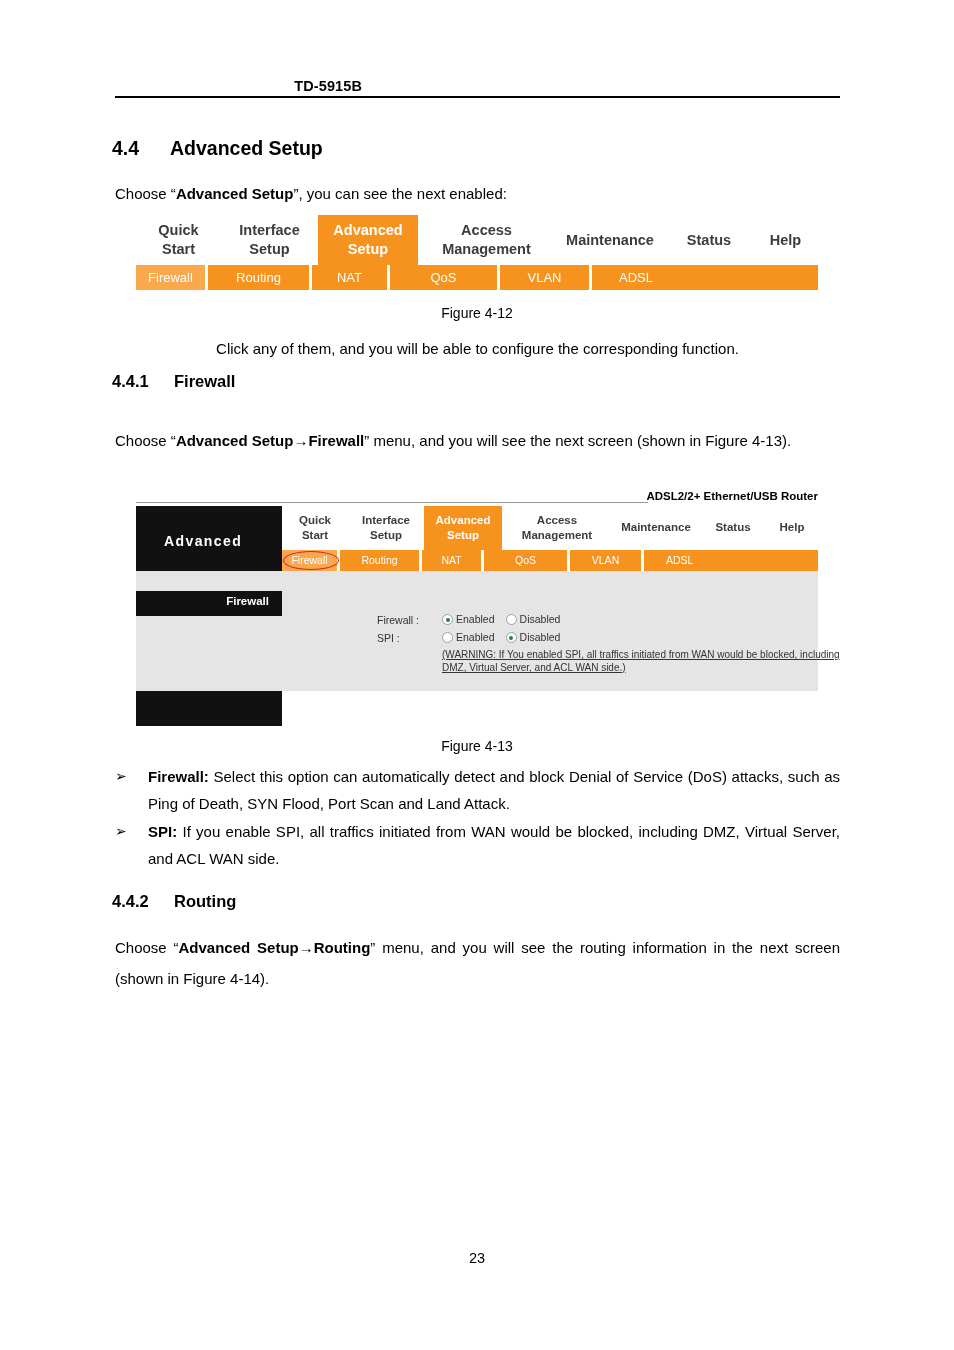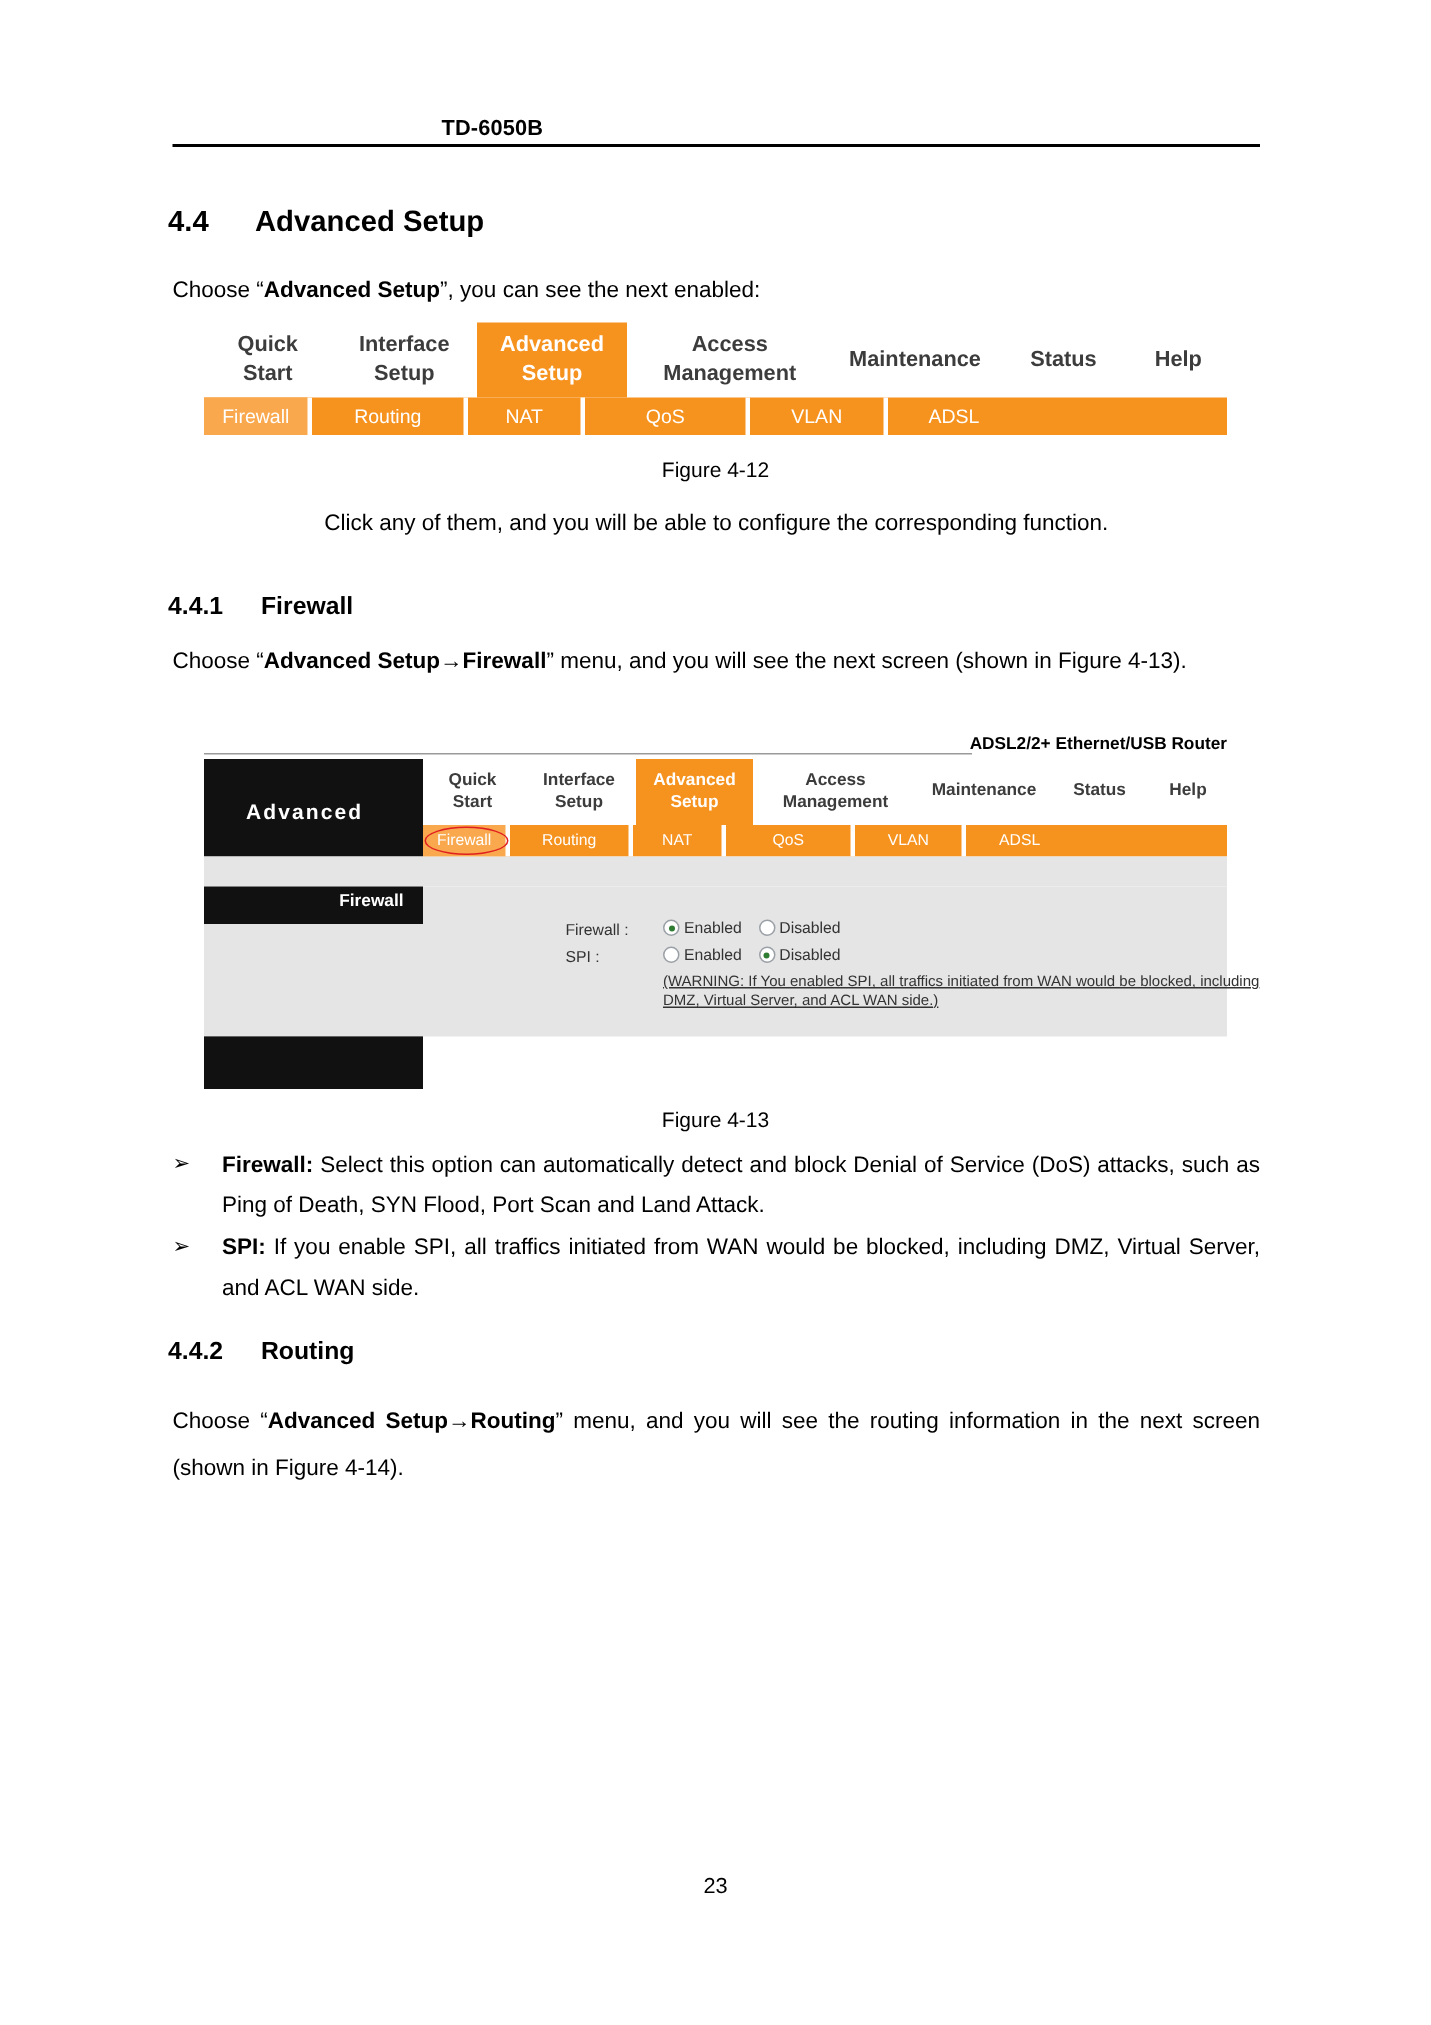--- a/index.html
+++ b/index.html
@@ -397,21 +397,21 @@
     text-align: center;
     box-sizing: border-box;
     font-family: "Liberation Sans", sans-serif;
   }
 </style>
 </head>
 <body>
 
 <div class="page-header">
   <div class="hdr-rule"></div>
-  <div class="hdr-model">TD-6050B</div>
+  <div class="hdr-model">TD-5915B</div>
 </div>
 
 <div class="h2" style="top:137px;">
   <span class="h2-num">4.4</span><span>Advanced Setup</span>
 </div>
 
 <div class="para nojust" style="top:178px;">
   <span>Choose “</span><b>Advanced Setup</b><span>”, you can see the next enabled:</span>
 </div>
 
@@ -450,21 +450,21 @@
     <div class="stab" style="left:254px;width:110px;">QoS</div>
     <div class="stab" style="left:364px;width:92px;">VLAN</div>
     <div class="stab last" style="left:456px;width:226px;text-align:left;padding-left:27px;">ADSL</div>
   </div>
 </div>
 
 <div class="figcap" style="top:305px;">Figure 4-12</div>
 
 <div class="para nojust" style="top:333px;text-align:center;">Click any of them, and you will be able to configure the corresponding function.</div>
 
-<div class="h3" style="top:395px;">
+<div class="h3" style="top:372px;">
   <span class="h3-num">4.4.1</span><span>Firewall</span>
 </div>
 
 <div class="para" style="top:425px;">
   <span>Choose “</span><b>Advanced Setup→Firewall</b><span>” menu, and you will see the next screen (shown in Figure 4-13).</span>
 </div>
 
 <div class="fig13">
   <div class="f13-toprule"></div>
   <div class="f13-product">ADSL2/2+ Ethernet/USB Router</div>

